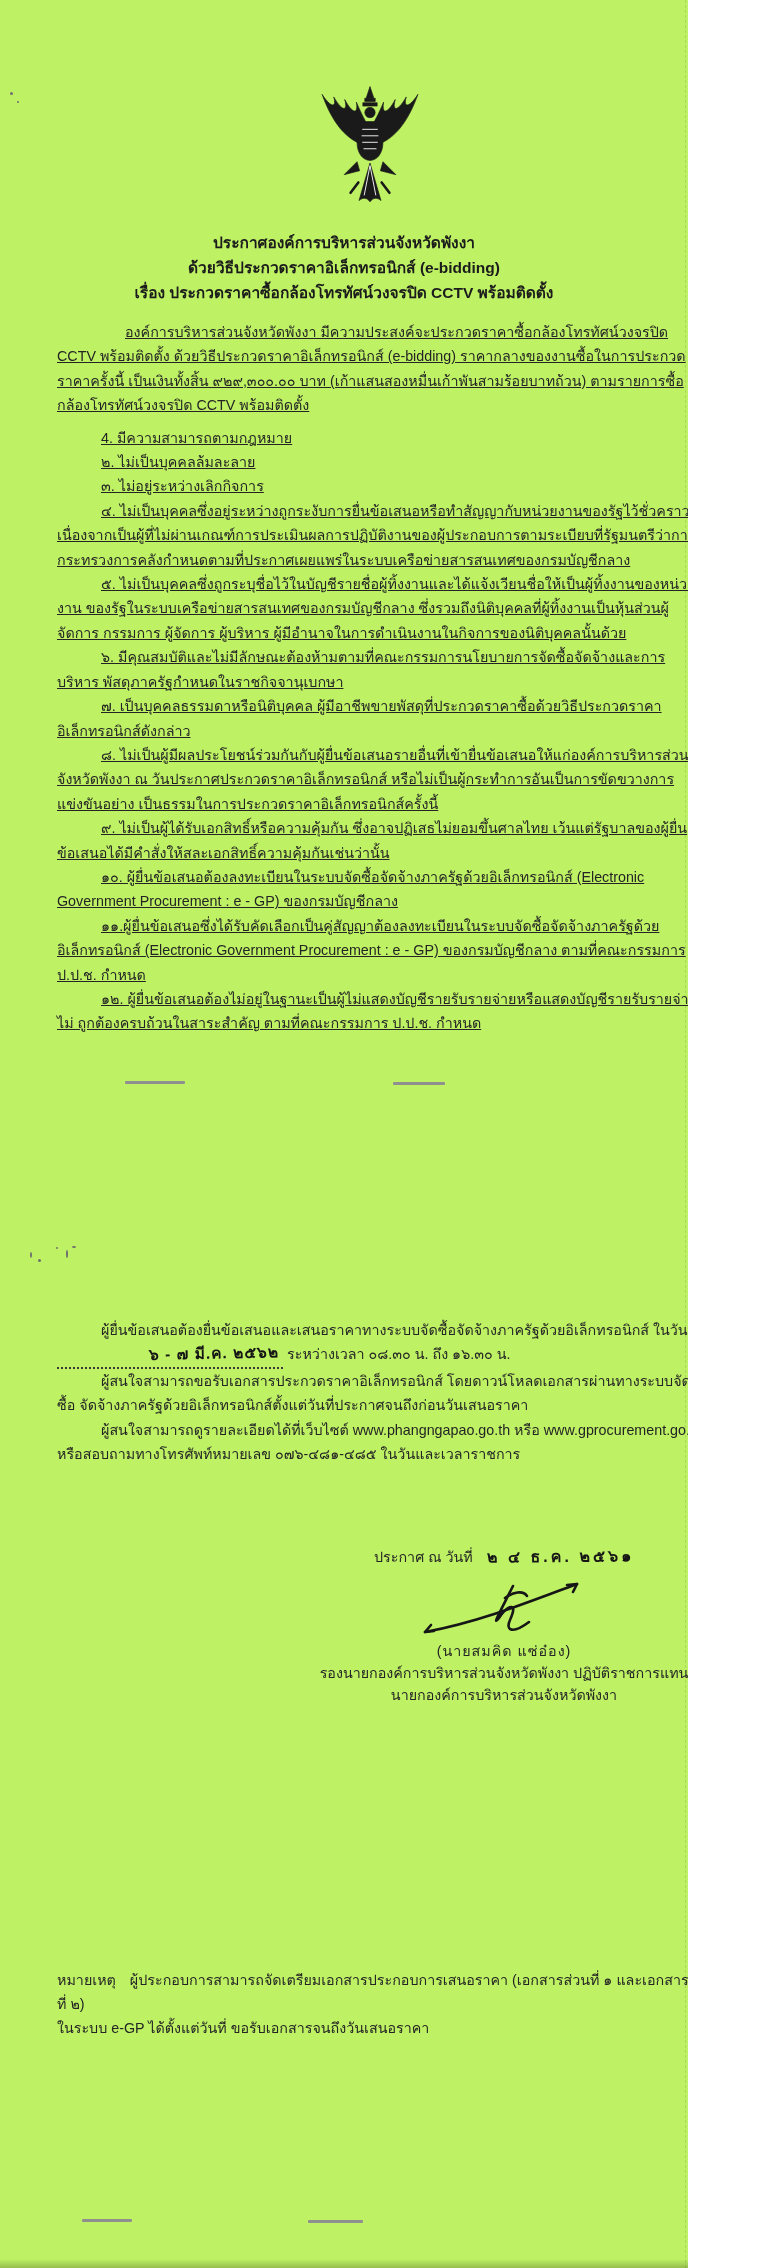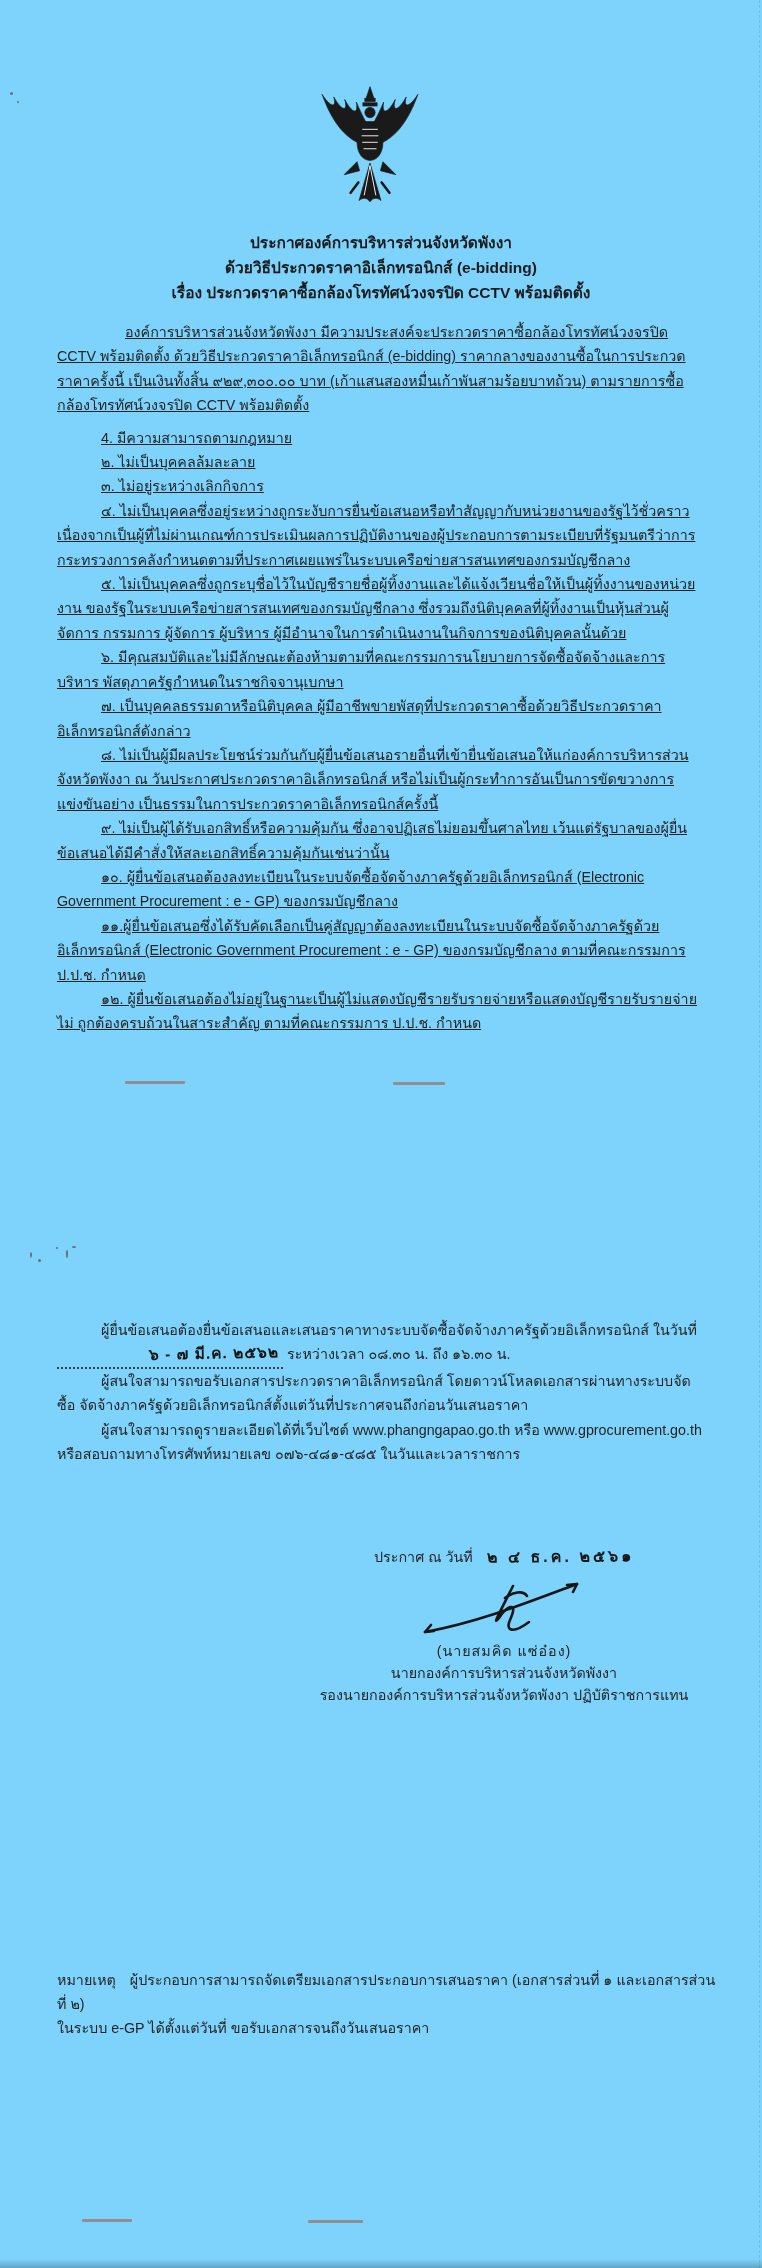--- a/index.html
+++ b/index.html
@@ -1,19 +1,19 @@
 <!DOCTYPE html>
 <html><head>
 <meta charset="utf-8">
 <style>
   html,body{margin:0;padding:0;background:#ffffff;}
   .page{
     position:relative;
-    width:762px;height:2268px;
-    background:#7dd3fc;
+    width:688px;height:2268px;
+    background:#bef264;
     font-family:"Liberation Sans","DejaVu Sans",sans-serif;
     color:#242424;
     overflow:hidden;
   }
   
   .emblem{position:absolute;left:303px;top:84px;width:134px;height:136px;}
   .doc-title{
     position:absolute;top:230px;left:0;width:100%;
     text-align:center;font-weight:bold;font-size:15.5px;line-height:25px;color:#1b1b1b;
   }
@@ -144,22 +144,22 @@
     <svg class="sig-svg" width="190" height="62" viewBox="0 0 190 62" aria-hidden="true">
       <g fill="none" stroke="#161616" stroke-width="2.6" stroke-linecap="round">
         <path d="M168 8 C120 26 70 46 16 56"></path>
         <path d="M168 8 l-10 1 m10 -1 l-4 8"></path>
         <path d="M16 56 l9 -1 m-9 1 l6 -7"></path>
         <path d="M104 10 C92 34 82 52 90 42 C98 30 110 24 101 44 C96 55 104 58 120 46"></path>
         <path d="M96 22 C104 16 114 14 118 20"></path>
       </g>
     </svg>
     <div class="sig-name">(นายสมคิด   แซ่อ๋อง)</div>
+    <div>รองนายกองค์การบริหารส่วนจังหวัดพังงา ปฏิบัติราชการแทน</div>
     <div>นายกองค์การบริหารส่วนจังหวัดพังงา</div>
-    <div>รองนายกองค์การบริหารส่วนจังหวัดพังงา ปฏิบัติราชการแทน</div>
   </div>
 
   <div class="footnote">
     <span class="label">หมายเหตุ</span>
     <span>ผู้ประกอบการสามารถจัดเตรียมเอกสารประกอบการเสนอราคา (เอกสารส่วนที่ ๑ และเอกสารส่วนที่ ๒)</span><br>
     <span>ในระบบ e-GP ได้ตั้งแต่วันที่ ขอรับเอกสารจนถึงวันเสนอราคา</span>
   </div>
 
   <div class="artifact" style="left:125px;top:1081px;width:60px;height:3px;"></div>
   <div class="artifact" style="left:393px;top:1082px;width:52px;height:3px;"></div>

